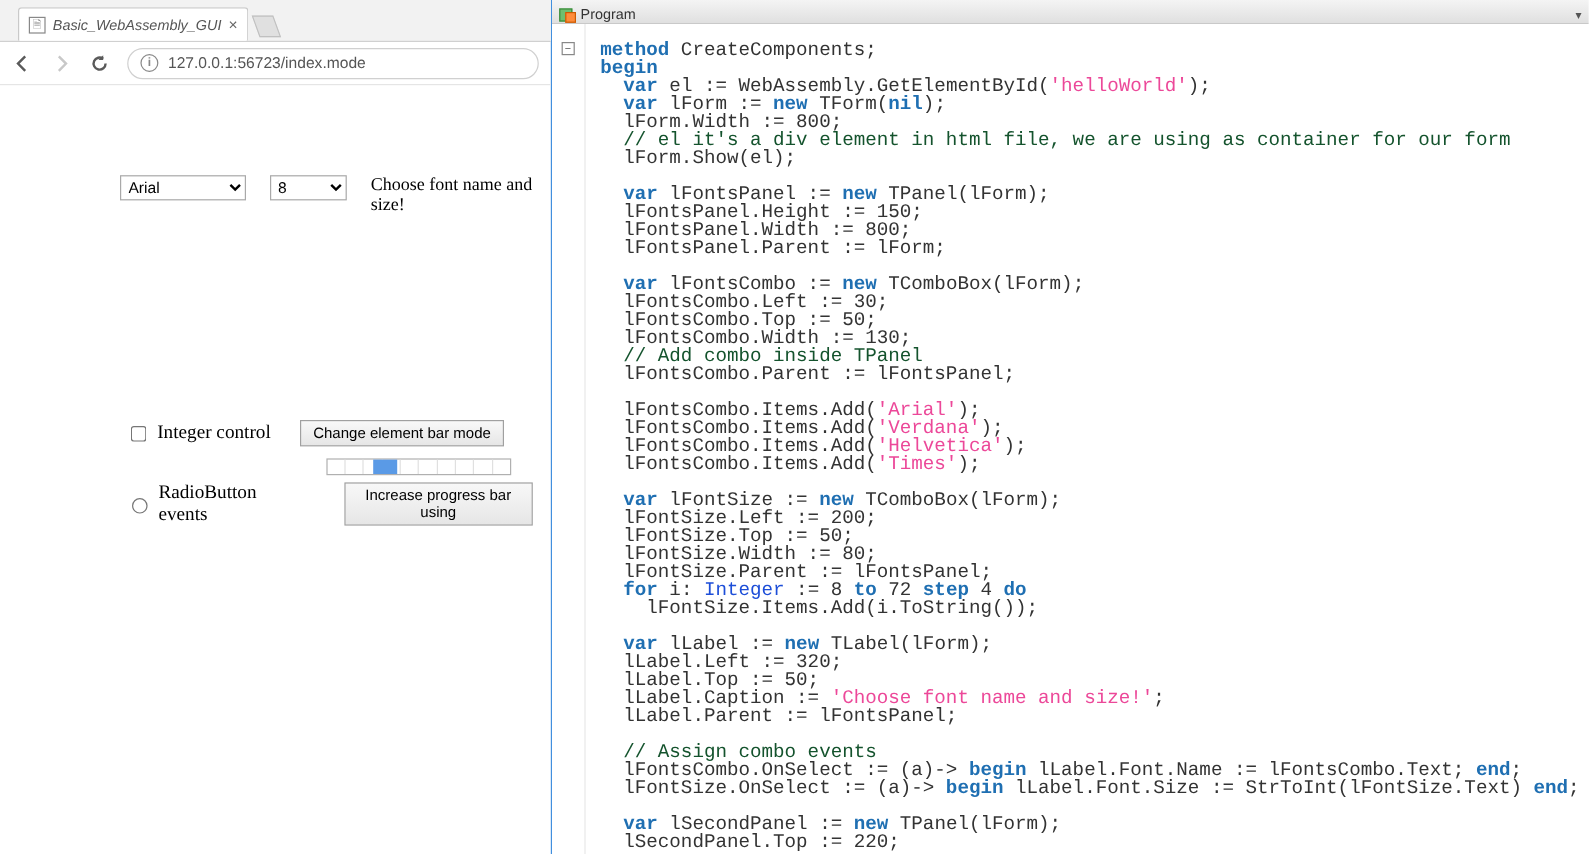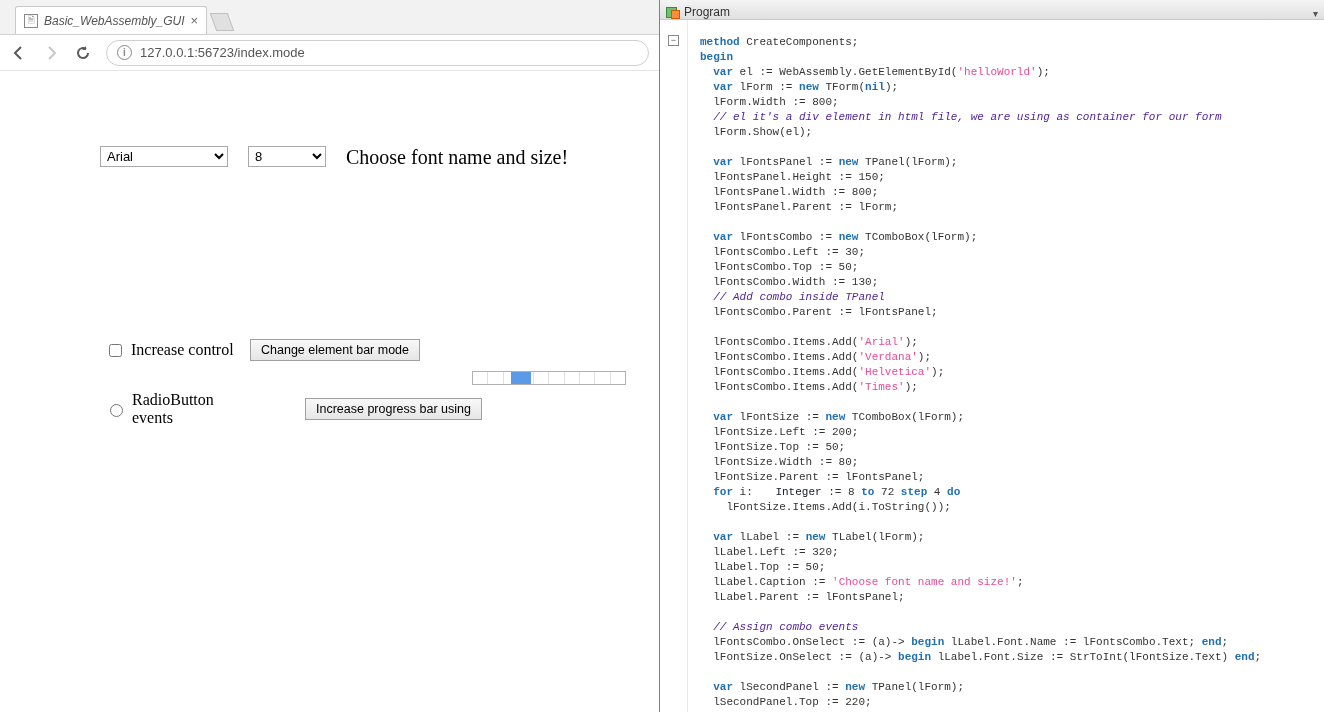--- a/index.html
+++ b/index.html
@@ -21,21 +21,21 @@
   .addr { flex:1; height:26px; border:1px solid #d0d0d0; border-radius:13px; display:flex; align-items:center; padding:0 10px; gap:8px; font-size:13px; color:#555; }
   .addr .info { width:15px; height:15px; border:1px solid #888; border-radius:50%; display:flex; align-items:center; justify-content:center; font-size:10px; font-weight:bold; color:#888; }
 
   .page { flex:1; padding:15px 15px; overflow:auto; }
   .page h1 { font-family:"Times New Roman", serif; font-weight:bold; font-size:29px; margin:0 0 20px 0; line-height:1.15; }
 
   .panel1 { margin-top:60px; display:flex; align-items:flex-start; gap:20px; padding-left:85px; }
   select.combo { font-size:13px; background:#fff; border:1px solid #a9a9a9; padding:1px 2px; }
   .combo.font { width:128px; }
   .combo.size { width:78px; }
-  .lbl { font-family:"Times New Roman", serif; font-size:20px; }
+  .lbl { font-family:"Times New Roman", serif; font-size:15px; }
 
   .panel2 { margin-top:170px; padding-left:90px; }
   .row { display:flex; align-items:center; margin-bottom:10px; }
   .ctl-label { font-family:"Times New Roman", serif; font-size:16px; width:145px; display:flex; align-items:center; gap:6px; }
   .btn { font-size:12.5px; background:linear-gradient(#f8f8f8,#e6e6e6); border:1px solid #a0a0a0; padding:3px 10px; cursor:pointer; }
   .progress-row { display:flex; justify-content:flex-end; padding-right:18px; margin:4px 0 6px 0; }
   .progress { width:154px; height:14px; border:1px solid #b0b0b0; background:#fff; display:flex; }
   .progress .seg { flex:1; border-right:1px solid #e0e0e0; }
   .progress .seg:last-child { border-right:none; }
   .progress .fillbar { position:absolute; left:25%; top:0; height:100%; width:13%; background:#5a9ae6; }
@@ -44,25 +44,25 @@
   .ide { flex:1; height:100%; background:#fff; display:flex; flex-direction:column; }
   .ide-top { height:20px; background:linear-gradient(#f4f4f4,#e0e0e0); border-bottom:1px solid #c9c9c9; display:flex; align-items:flex-end; padding:0 6px; font-size:12px; color:#333; }
   .ide-top .icon { width:14px; height:14px; margin-right:4px; position:relative; }
   .ide-top .icon::before { content:""; position:absolute; width:9px; height:9px; background:#6fbf6f; border:1px solid #3b8a3b; left:0; top:2px; }
   .ide-top .icon::after { content:""; position:absolute; width:7px; height:7px; background:#ff8c3b; border:1px solid #cc5a00; left:5px; top:5px; }
   .ide-top .dd { margin-left:auto; font-size:10px; color:#555; }
 
   .code-wrap { flex:1; display:flex; overflow:hidden; }
   .gutter { width:28px; background:#fff; border-right:1px solid #e8e8e8; padding-top:15px; }
   .fold { width:11px; height:11px; border:1px solid #888; margin:0 auto; font-size:9px; line-height:9px; text-align:center; color:#555; cursor:pointer; }
-  .code { flex:1; padding:15px 8px 8px 12px; font-family:Consolas,"Courier New",monospace; font-size:11px; line-height:15px; white-space:pre; color:#333; overflow:auto; position:relative; }
+  .code { flex:1; padding:15px 8px 8px 12px; font-family:Consolas,"Courier New",monospace; font-size:16px; line-height:15px; white-space:pre; color:#333; overflow:auto; position:relative; }
   .kw { color:#1f6fb2; font-weight:bold; }
-  .ty { color:#0f172a;margin-left:16px; }
+  .ty { color:#1d4ed8; }
   .s  { color:#ec4899; }
-  .cm { color:#4c1d95;font-style:italic; }
+  .cm { color:#14532d; }
   .hl-line { position:absolute; left:0; right:0; height:15px; background:#f4f4e8; z-index:-1; }
 </style>
 </head>
 <body>
 
 <div class="root">
 
   <div class="browser">
     <div class="tab-strip">
       <div class="tab">
@@ -105,21 +105,21 @@
         <select class="combo size">
           <option>8</option>
         </select>
         <span class="lbl">Choose font name and size!</span>
       </div>
 
       <div class="panel2">
         <div class="row">
           <label class="ctl-label">
             <input type="checkbox" style="">
-            <span>Increase control</span>
+            <span>Integer control</span>
           </label>
           <button class="btn">Change element bar mode</button>
         </div>
 
         <div class="progress-row">
           <div class="progress" style="position:relative;">
             <div class="fillbar" style="position:absolute;left:25%;top:0;height:100%;width:13%;background:#5a9ae6;"></div>
             <div class="seg"></div>
               <div class="seg"></div>
               <div class="seg"></div>

